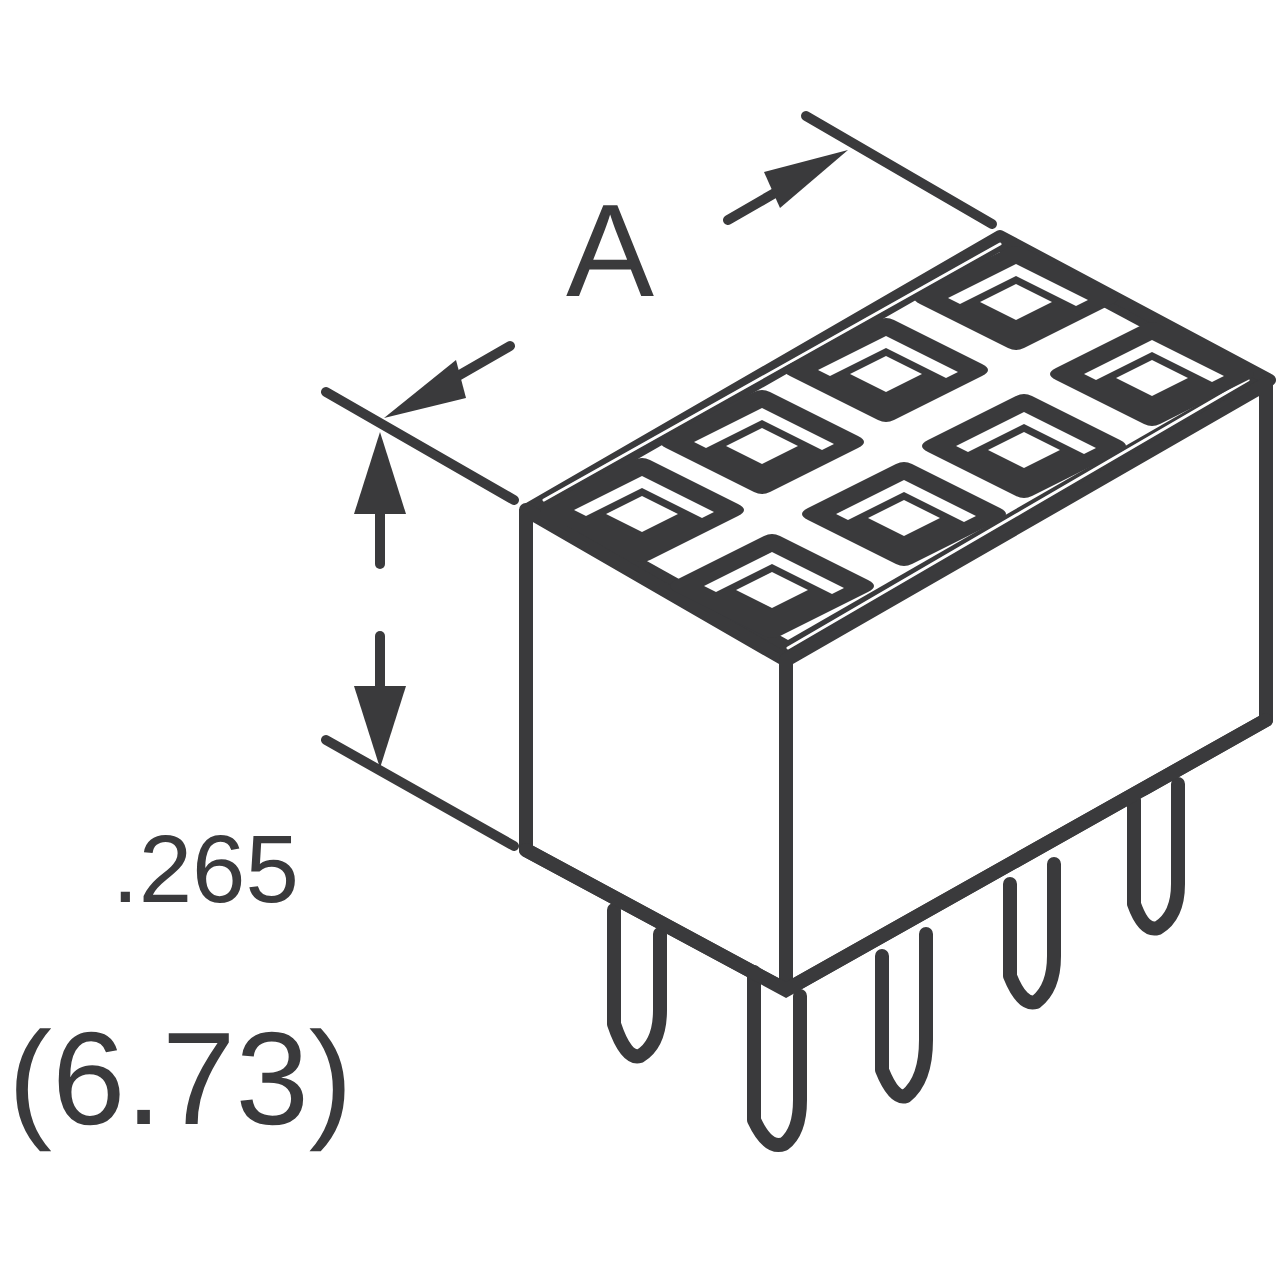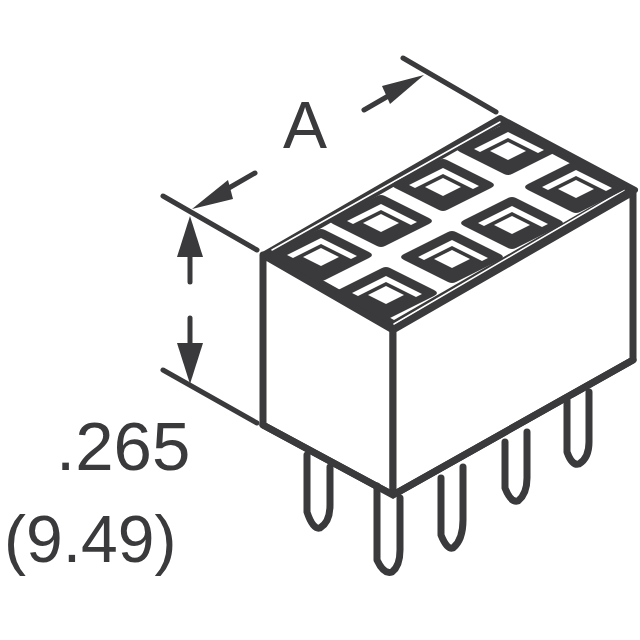--- a/index.html
+++ b/index.html
@@ -1,20 +1,20 @@
 <!DOCTYPE html>
 <html><head>
   <meta charset="utf-8">
   <style>
     html, body { margin: 0; padding: 0; background: #ffffff; }
     body { width: 640px; height: 640px; overflow: hidden; position: relative; font-family: "Liberation Sans", sans-serif; }
     #drawing { position: absolute; left: 0; top: 0; width: 640px; height: 640px; }
     .lbl { position: absolute; color: #3a3a3c; font-family: "Liberation Sans", sans-serif; line-height: 1; white-space: nowrap; }
     .dim-a { left: 283px; top: 92px; font-size: 66px; }
-    .dim-inch { left: 56px; top: 412px; font-size: 69px; }
+    .dim-inch { left: 56px; top: 412px; font-size: 48px; }
     .dim-mm { left: 4px; top: 506px; font-size: 66px; }
   </style>
 </head>
 <body>
 
 <svg id="drawing" viewBox="0 0 640 640" xmlns="http://www.w3.org/2000/svg">
   <defs>
     <g id="socket">
 
       <path d="M0,-28 L44,-6 Q50,-3 44,0 L0,22 Q-4,24 -8,22 L-52,0 Q-58,-3 -52,-6 L-8,-28 Q-4,-30 0,-28 Z" fill="#3a3a3c"></path>
@@ -76,13 +76,13 @@
     <line x1="163" y1="370" x2="257" y2="423"></line>
     <line x1="190" y1="252" x2="190" y2="282"></line>
     <path d="M190,216 L177,257 L203,257 Z" stroke="none"></path>
     <line x1="190" y1="318" x2="190" y2="348"></line>
     <path d="M190,384 L177,343 L203,343 Z" stroke="none"></path>
   </g>
 </svg>
 
 <div class="lbl dim-a">A</div>
 <div class="lbl dim-inch">.265</div>
-<div class="lbl dim-mm">(9.49)</div>
+<div class="lbl dim-mm">(6.73)</div>
 
 </body></html>

